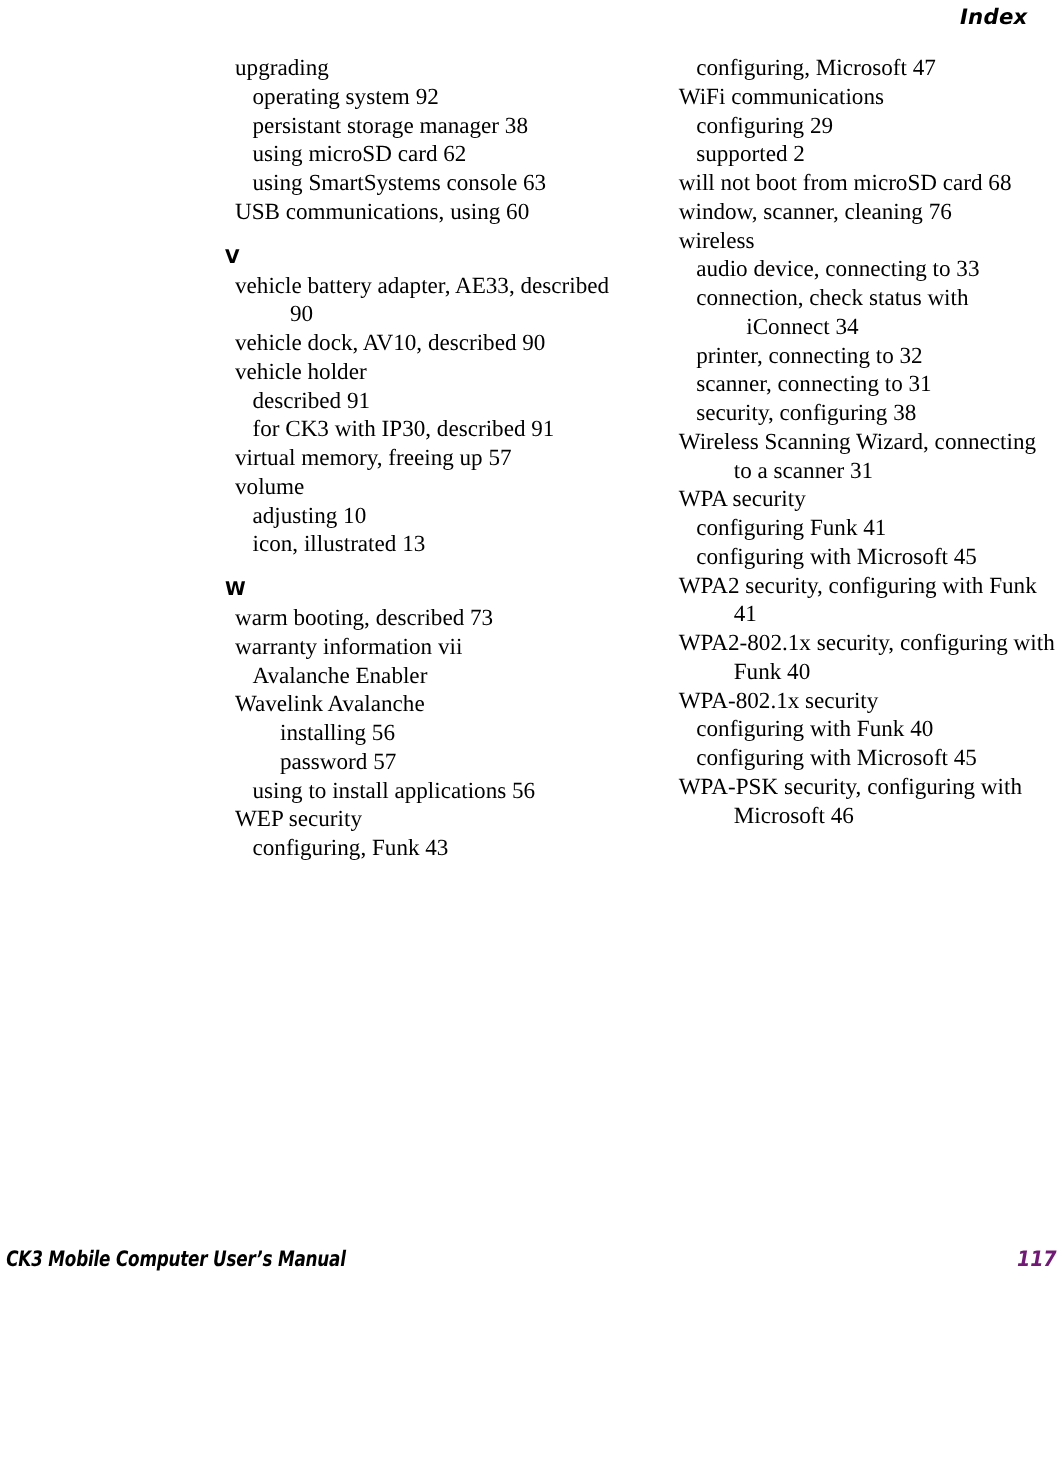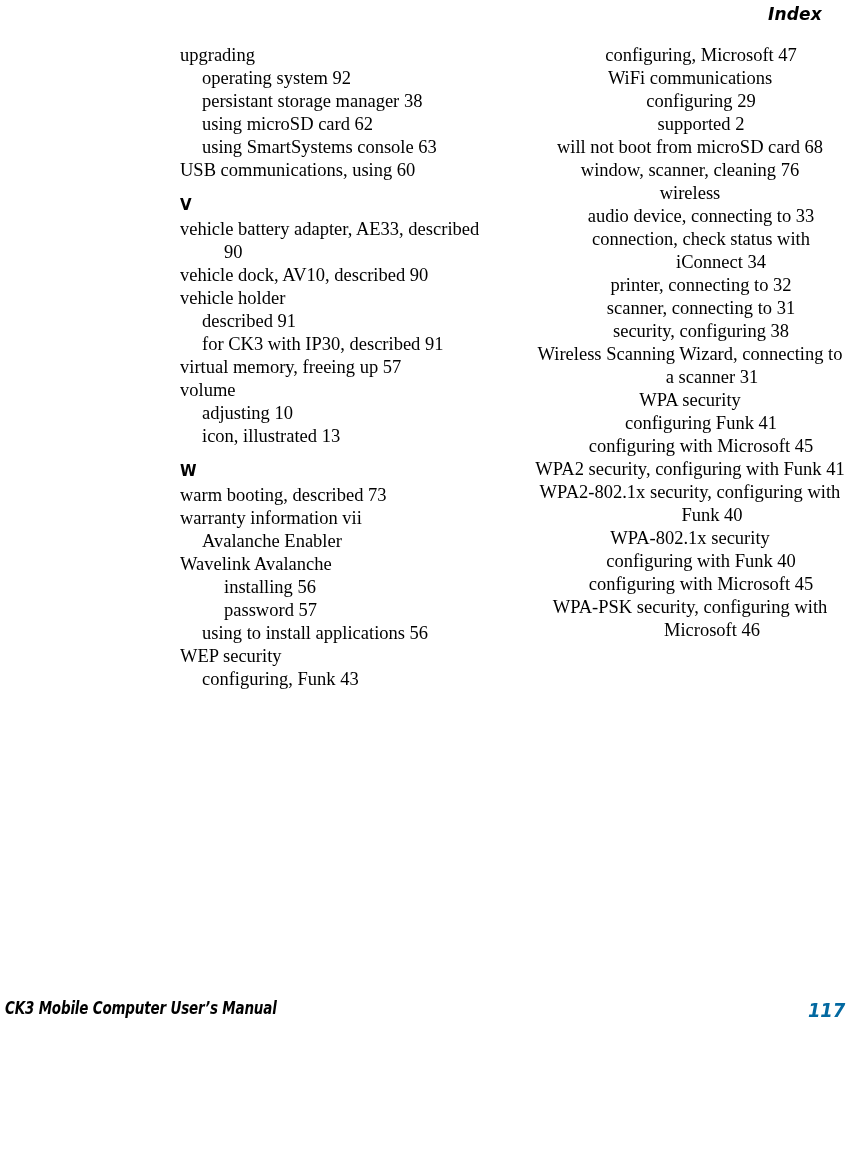--- a/index.html
+++ b/index.html
@@ -36,21 +36,21 @@
     top: 44px;
     left: 0;
     width: 850px;
   }
   .column {
     position: absolute;
     top: 0;
     width: 310px;
   }
   .column.left  { left: 180px; }
-  .column.right { left: 535px; text-align: center; }
+  .column.right { left: 535px; }
 
   
   .letter-heading {
     font-family: "DejaVu Sans", "Liberation Sans", sans-serif;
     font-weight: bold;
     font-size: 15px;
     line-height: 23px;
     margin-top: 12px;
     margin-bottom: 1px;
     color: #000000;
@@ -62,21 +62,21 @@
   
   .entry {
     font-size: 18.5px;
     line-height: 23px;
     color: #000000;
     
   }
   .entry.lvl0 {
     padding-left: 0;
     text-indent: 0;
-    margin-left: 0;
+    margin-left: 8px;
   }
   .entry.lvl0.wraps {
     padding-left: 44px;
     text-indent: -44px;
   }
   .entry.lvl1 {
     padding-left: 22px;
     text-indent: 0;
   }
   .entry.lvl1.wraps {
@@ -110,23 +110,23 @@
     white-space: nowrap;
     color: #000000;
   }
   .footer-pageno {
     position: absolute;
     right: 5px;
     top: 0;
     font-family: "DejaVu Sans Condensed", "Liberation Sans Narrow", "DejaVu Sans", sans-serif;
     font-weight: bold;
     font-style: italic;
-    font-size: 20px;
+    font-size: 17px;
     letter-spacing: -0.2px;
-    color: #0369a1;
+    color: #701a75;
   }
 </style>
 </head>
 <body>
 
 <div class="page">
 
   <div class="running-head">Index</div>
 
   <div class="index-body">

